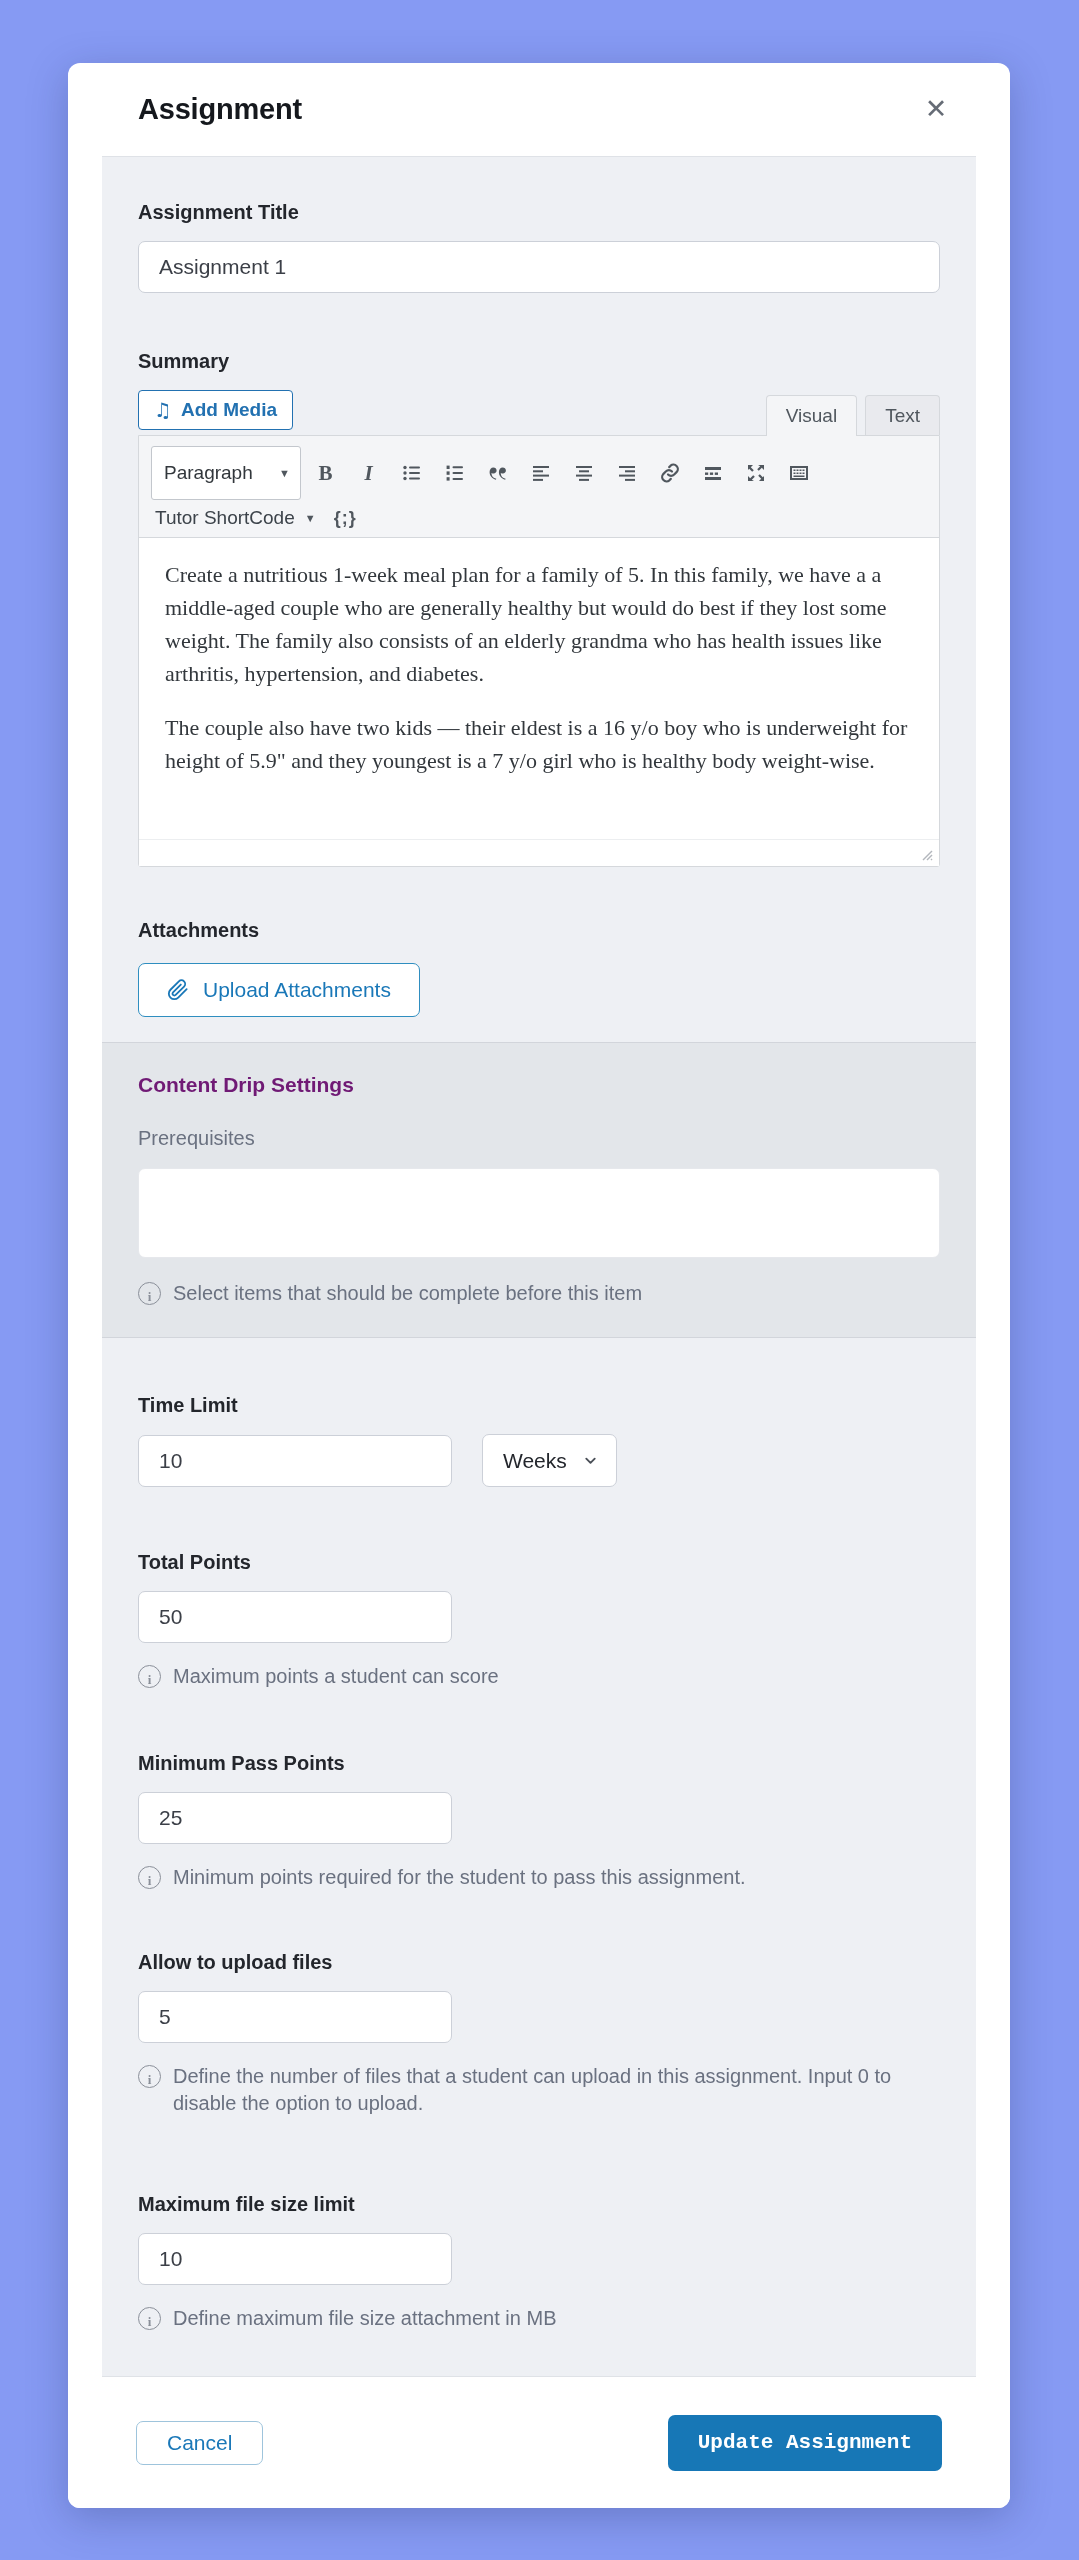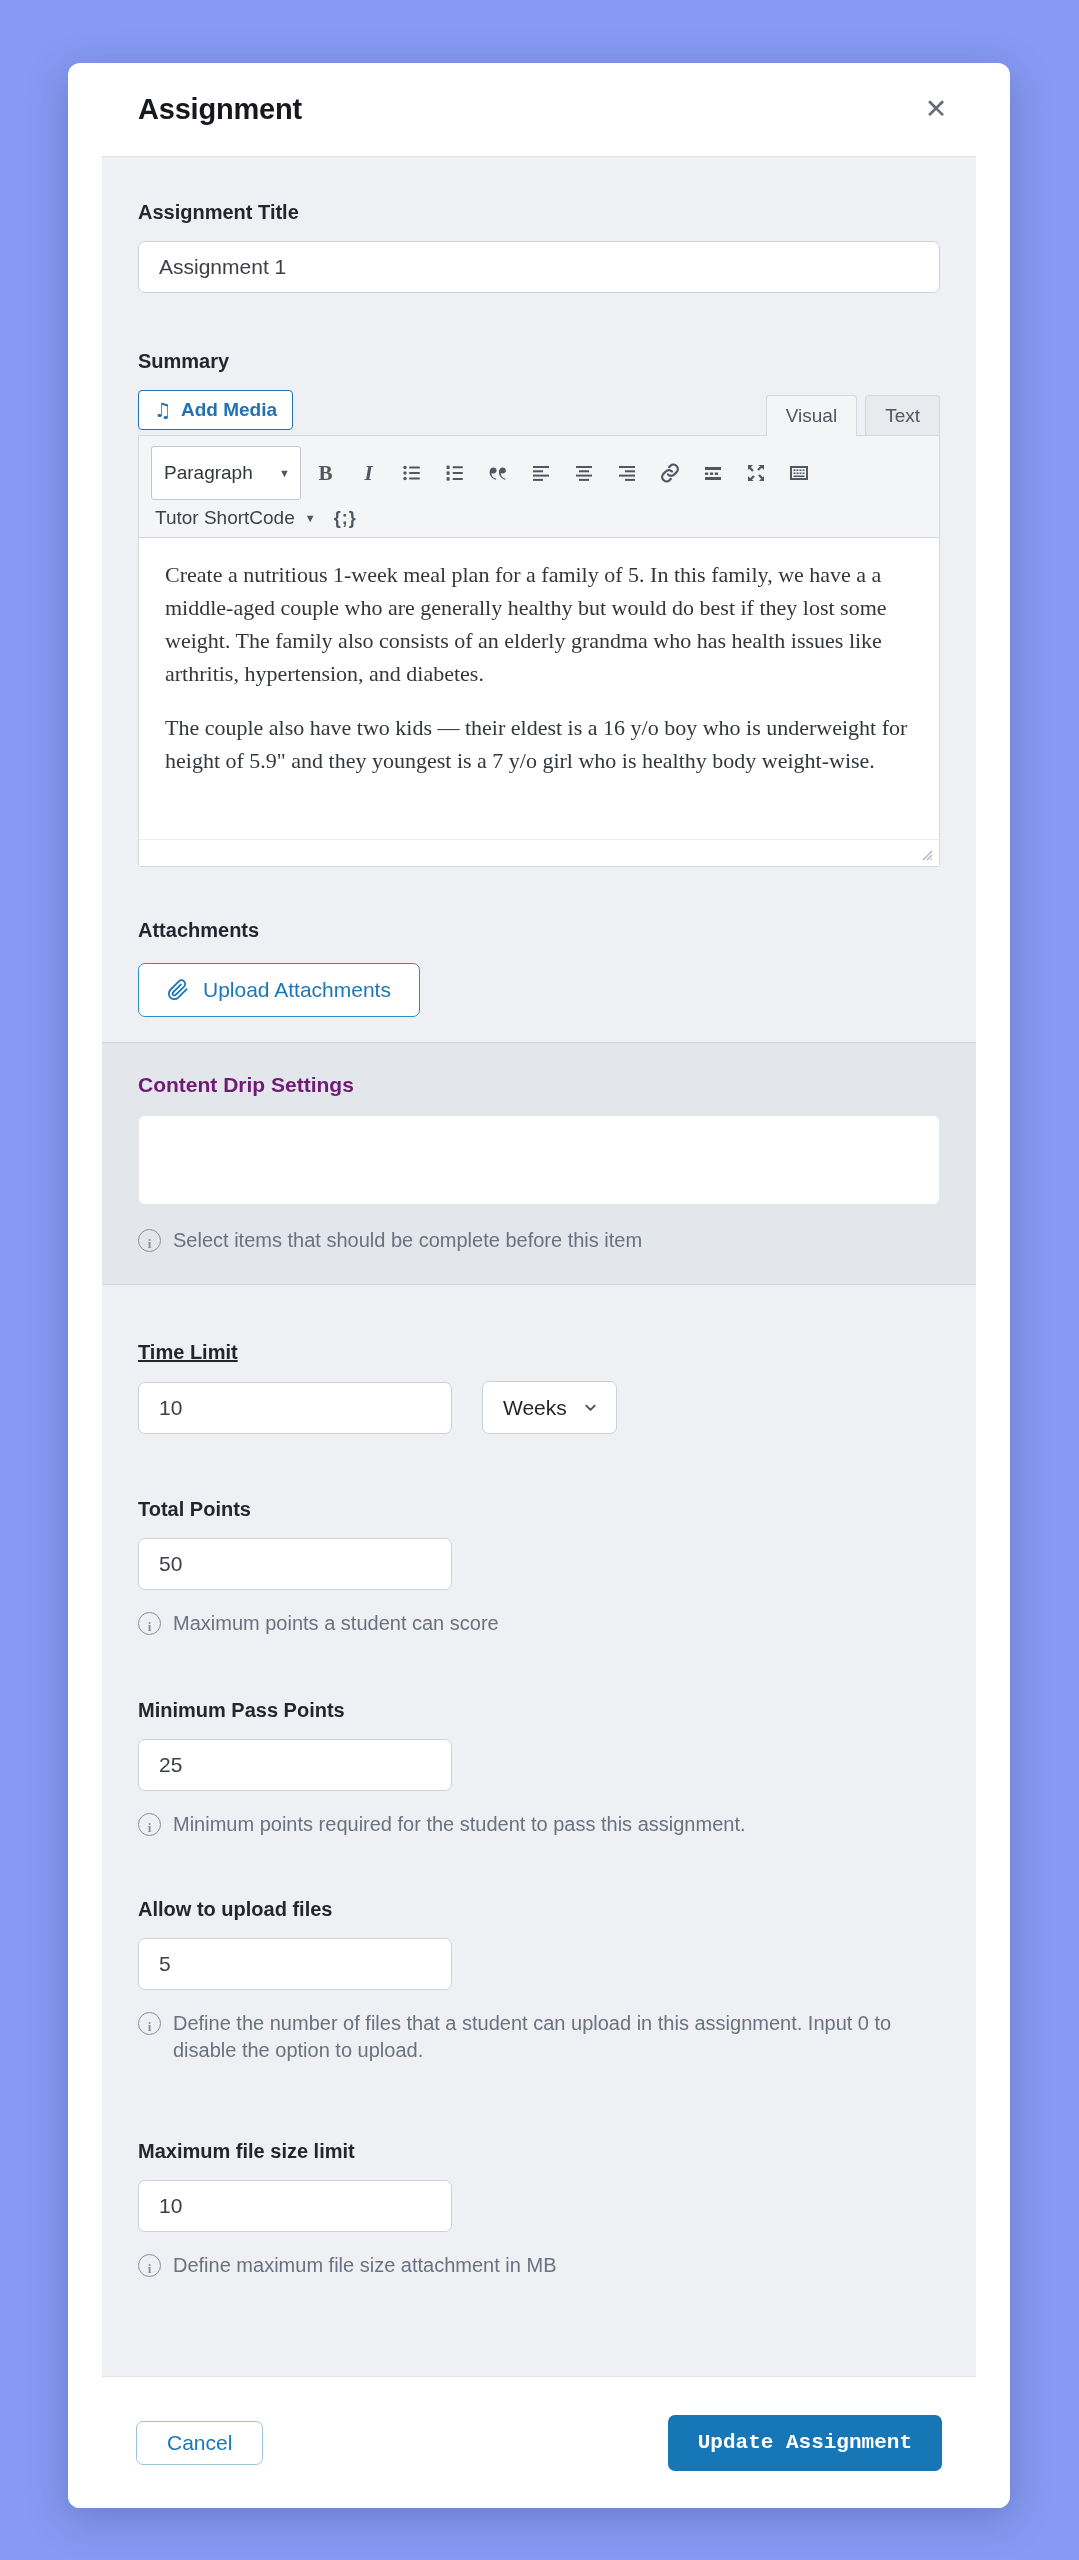--- a/index.html
+++ b/index.html
@@ -267,28 +267,29 @@
     <label class="field-label" style="margin-top:52px;">Attachments</label>
     <button class="upload-btn">
       <svg width="22" height="22" viewBox="0 0 24 24" fill="none" stroke="#1a78b8" stroke-width="2" stroke-linecap="round" stroke-linejoin="round">
           <path d="M21.44 11.05l-9.19 9.19a6 6 0 0 1-8.49-8.49l9.19-9.19a4 4 0 0 1 5.66 5.66l-9.2 9.19a2 2 0 0 1-2.83-2.83l8.49-8.48"></path>
         </svg>
       <span>Upload Attachments</span>
     </button>
 
     <div class="drip-band">
       <div class="drip-heading">Content Drip Settings</div>
+      <label class="soft-label">Prerequisites</label>
       <div class="prereq-box"></div>
       <div class="help-row">
         <span class="info-icon">i</span>
         <span>Select items that should be complete before this item</span>
       </div>
     </div>
 
-    <label class="field-label" style="margin-top:56px;text-decoration:underline;">Time Limit</label>
+    <label class="field-label" style="margin-top:56px;">Time Limit</label>
     <div class="row-inline">
       <input class="text-input w-num mt-input" type="text" value="10" style="">
       <div class="unit-select">
         <span>Weeks</span>
         <svg class="chev" width="15" height="15" viewBox="0 0 16 16" fill="none" stroke="currentColor" stroke-width="2" stroke-linecap="round" stroke-linejoin="round">
             <polyline points="3.5,6 8,10.5 12.5,6"></polyline>
           </svg>
       </div>
     </div>
 

